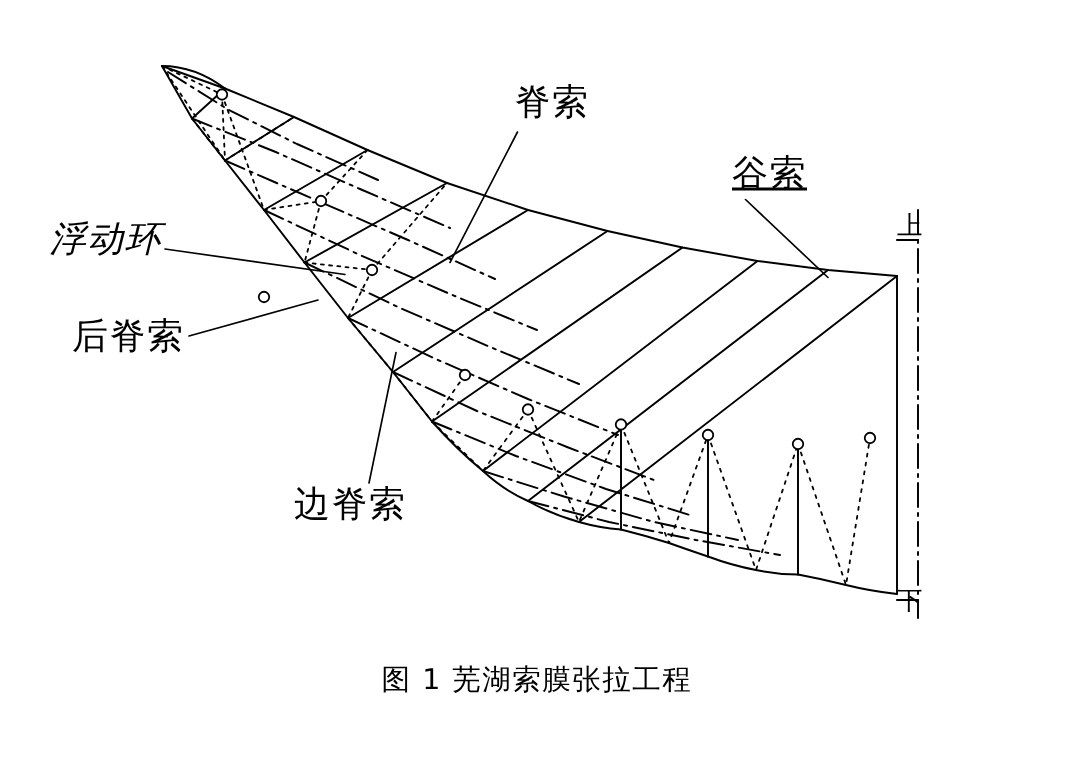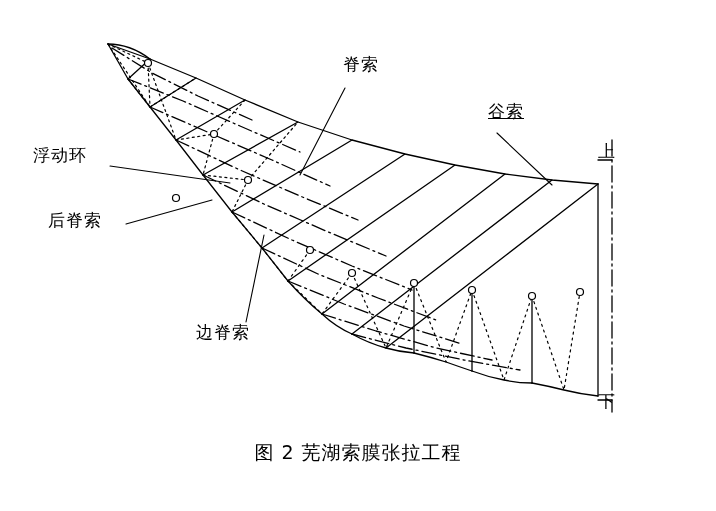--- a/index.html
+++ b/index.html
@@ -26,21 +26,21 @@
     position: absolute;
     left: 0;
     top: 0;
     width: 716px;
     height: 511px;
     display: block;
   }
   .lbl {
     position: absolute;
     font-family: "DejaVu Sans", "Liberation Sans", sans-serif;
-    font-size: 17px;
+    font-size: 24px;
     letter-spacing: 1px;
     color: #000;
     white-space: nowrap;
     line-height: 1;
   }
   #caption {
     position: absolute;
     left: 0;
     top: 440px;
     width: 716px;
@@ -163,22 +163,22 @@
       <g stroke-width="1.4">
         <path d="M598 160 L612 160"></path>
         <path d="M598 400 L612 400"></path>
       </g>
 
     </g>
   </svg>
 
   <div class="lbl" style="left:343px; top:56px;">脊索</div>
   <div class="lbl" style="left:488px; top:103px;text-decoration:underline;">谷索</div>
-  <div class="lbl" style="left:33px; top:147px;">浮动环</div>
+  <div class="lbl" style="left:33px; top:147px;font-style:italic;">浮动环</div>
   <div class="lbl" style="left:48px; top:212px;text-align:center;">后脊索</div>
   <div class="lbl" style="left:196px; top:324px;">边脊索</div>
 
   <div class="lbl" style="left:598px; top:143px; font-size:17px;">上</div>
   <div class="lbl" style="left:598px; top:393px; font-size:17px;">下</div>
 
-  <div id="caption">图 2   芜湖索膜张拉工程</div>
+  <div id="caption">图 1   芜湖索膜张拉工程</div>
 
 </div>
 
 </body></html>

